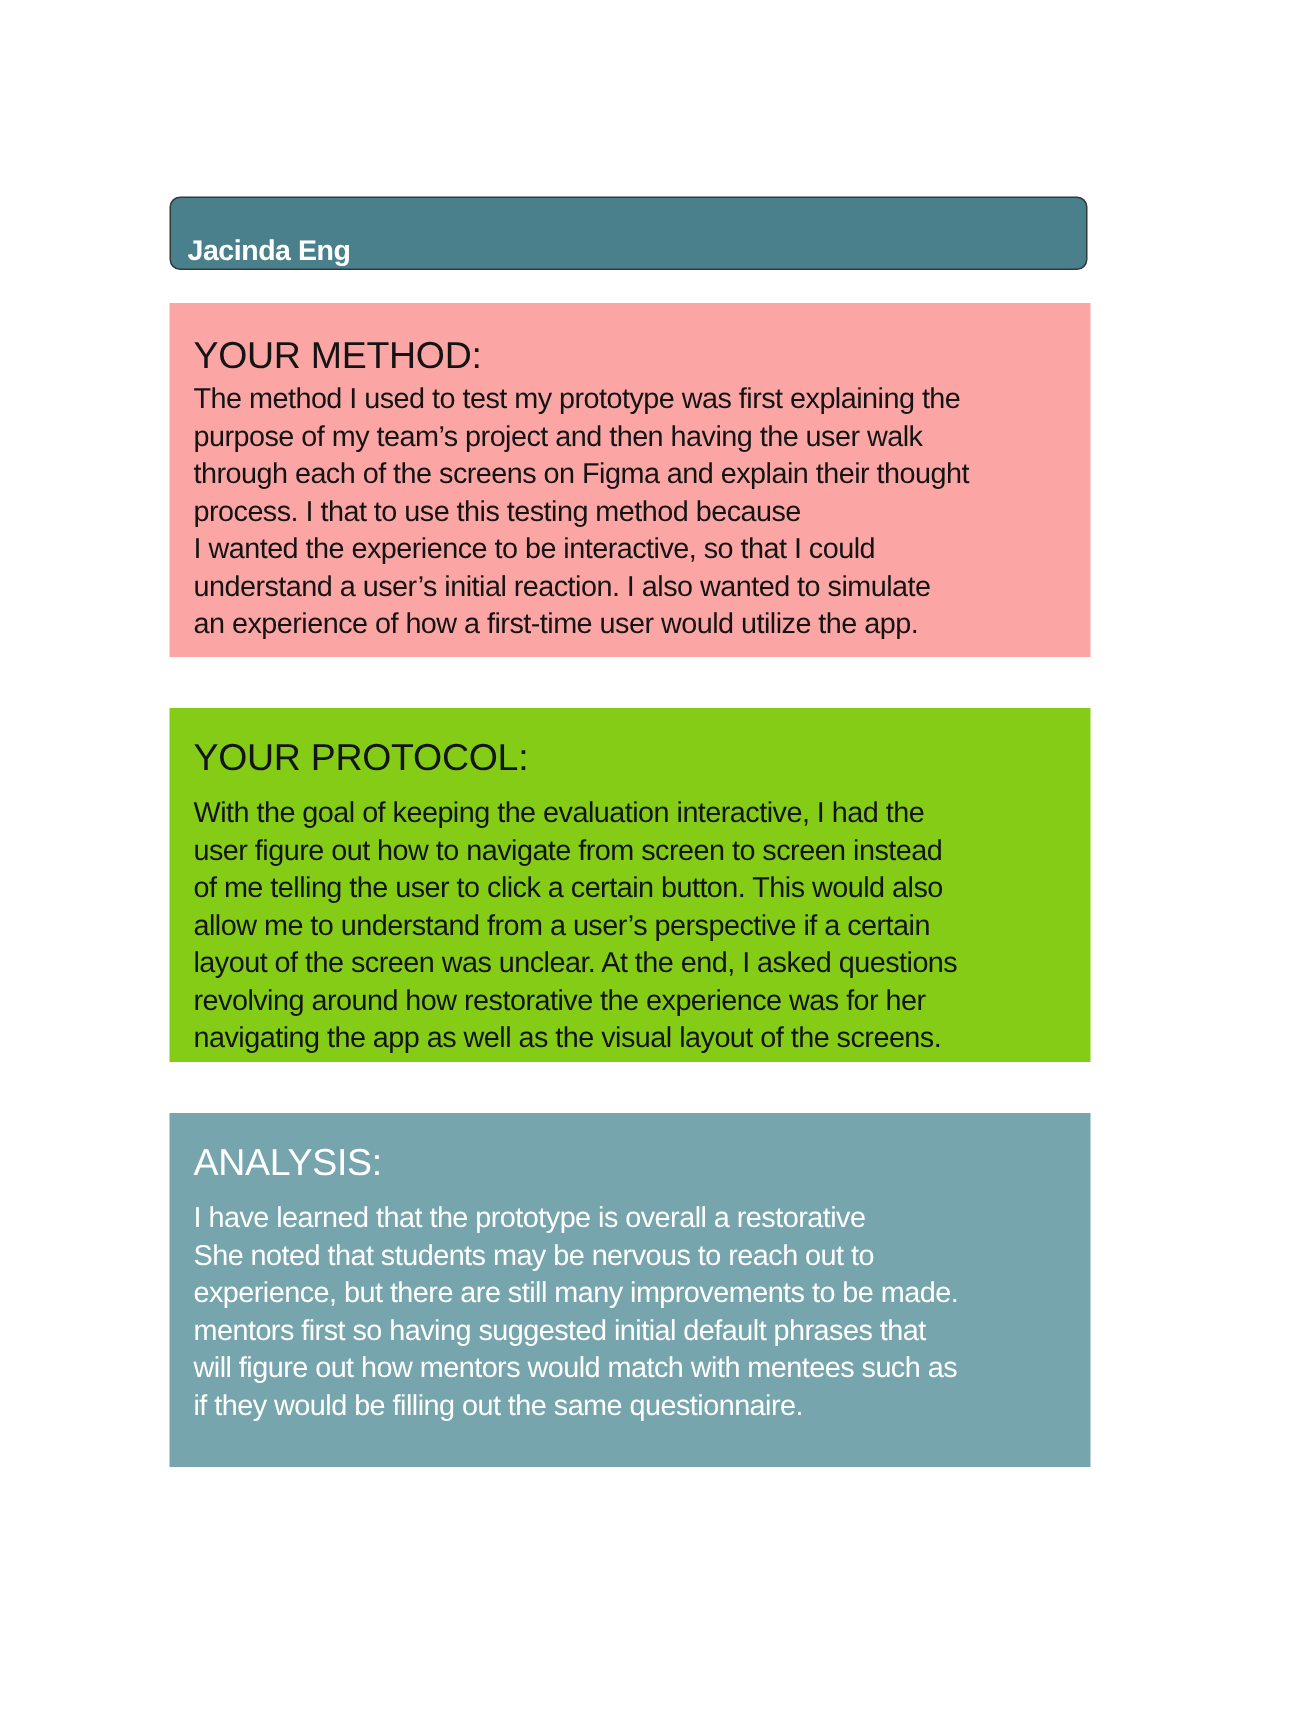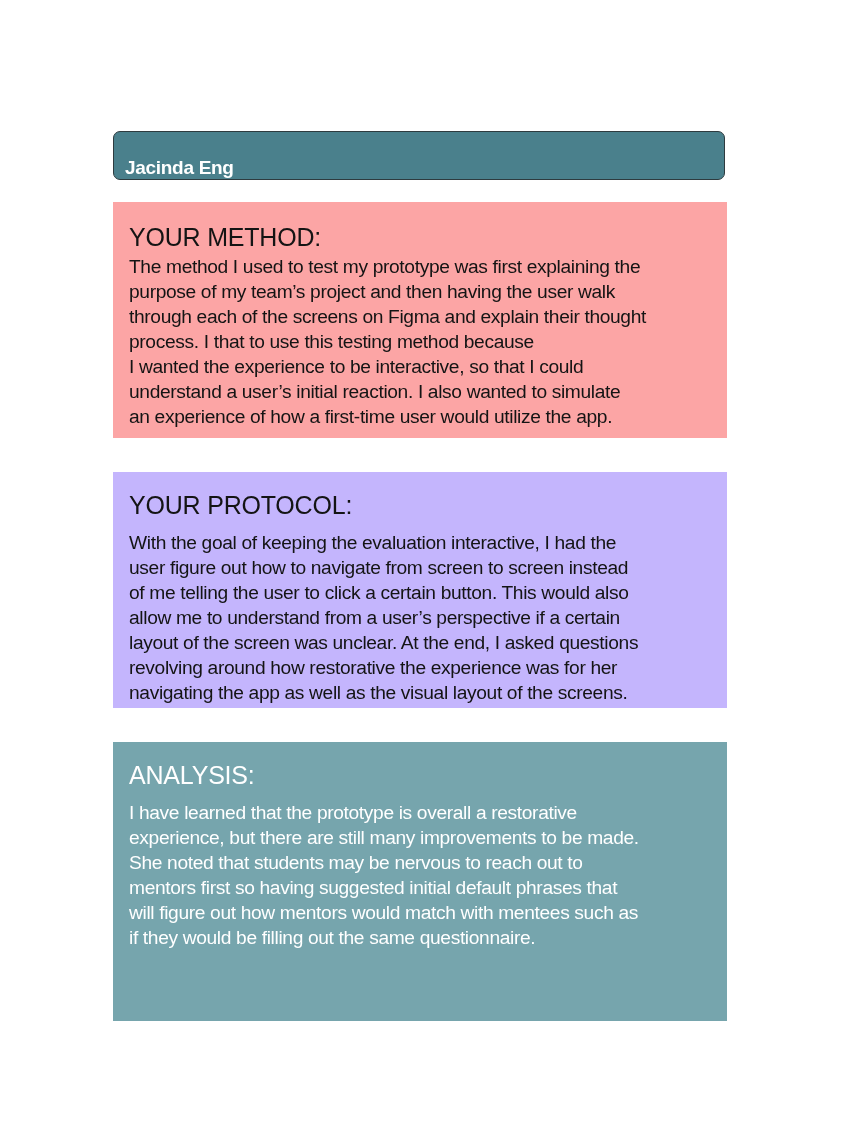--- a/index.html
+++ b/index.html
@@ -63,21 +63,21 @@
     .s-protocol {
       top: 472px;
       height: 236px;
       background: #a5c4c9;
       color: #141414;
       padding-top: 18px;
     }
     .s-protocol .body { margin-top: 10px; }
     .s-analysis {
       top: 742px;
-      height: 279px;
+      height: 236px;
       background: #76a5ad;
       color: #ffffff;
       padding-top: 18px;
     }
     .s-analysis .body { margin-top: 10px; }
   </style>
 </head>
 <body>
 
 <div class="name-bar" style="background: rgb(74, 128, 140); align-items: flex-end;">
@@ -90,36 +90,36 @@
     <div>The method I used to test my prototype was first explaining the</div>
     <div>purpose of my team’s project and then having the user walk</div>
     <div>through each of the screens on Figma and explain their thought</div>
     <div>process. I that to use this testing method because</div>
     <div>I wanted the experience to be interactive, so that I could</div>
     <div>understand a user’s initial reaction. I also wanted to simulate</div>
     <div>an experience of how a first-time user would utilize the app.</div>
   </div>
 </div>
 
-<div class="section s-protocol" style="background: #c4b5fd;">
+<div class="section s-protocol" style="background: #84cc16;">
   <div class="title">YOUR PROTOCOL:</div>
   <div class="body">
     <div>With the goal of keeping the evaluation interactive, I had the</div>
     <div>user figure out how to navigate from screen to screen instead</div>
     <div>of me telling the user to click a certain button. This would also</div>
     <div>allow me to understand from a user’s perspective if a certain</div>
     <div>layout of the screen was unclear. At the end, I asked questions</div>
     <div>revolving around how restorative the experience was for her</div>
     <div>navigating the app as well as the visual layout of the screens.</div>
   </div>
 </div>
 
 <div class="section s-analysis" style="background: rgb(118, 165, 173);">
   <div class="title">ANALYSIS:</div>
   <div class="body">
     <div>I have learned that the prototype is overall a restorative</div>
+    <div>She noted that students may be nervous to reach out to</div>
     <div>experience, but there are still many improvements to be made.</div>
-    <div>She noted that students may be nervous to reach out to</div>
     <div>mentors first so having suggested initial default phrases that</div>
     <div>will figure out how mentors would match with mentees such as</div>
     <div>if they would be filling out the same questionnaire.</div>
   </div>
 </div>
 
 </body></html>

